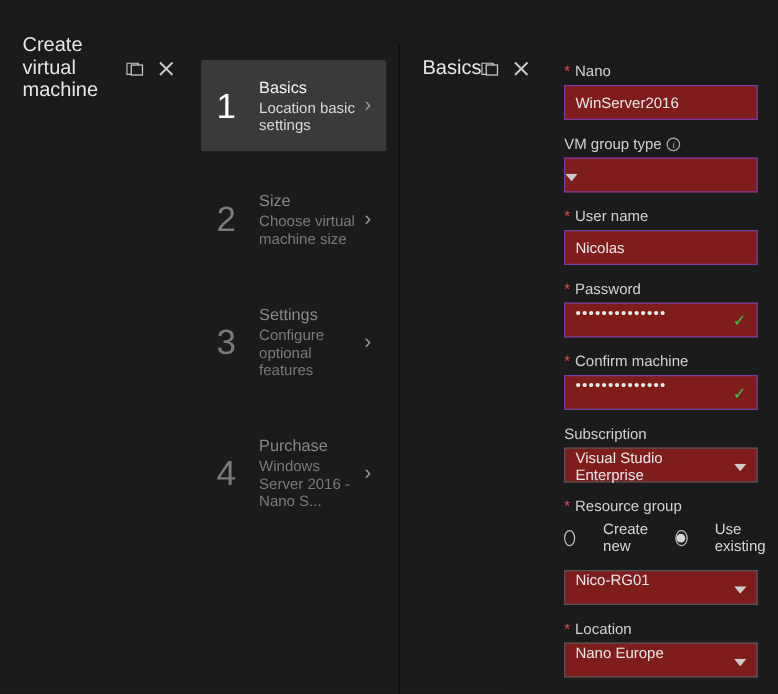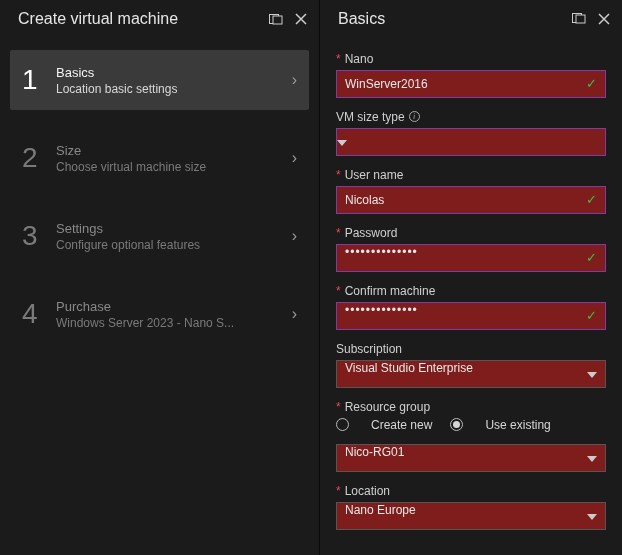--- a/index.html
+++ b/index.html
@@ -8,22 +8,23 @@
     background: #1a1a1a;
     color: #ccc;
     font-size: 13px;
     width: 622px;
     height: 555px;
     overflow: hidden;
     display: flex;
   }
   .blade {
     display: flex;
-    flex-direction: column;
+    flex-direction: row;
     background: #1b1b1b;
+    margin-top: 36px;
   }
   .blade-left { width: 320px; border-right: 1px solid #0a0a0a; }
   .blade-right { width: 302px; }
   .blade-header {
     height: 38px;
     display: flex;
     align-items: center;
     justify-content: space-between;
     padding: 0 12px 0 18px;
     color: #e6e6e6;
@@ -147,21 +148,21 @@
       <div class="step-body">
         <div class="step-title">Settings</div>
         <div class="step-sub">Configure optional features</div>
       </div>
       <span class="chevron">›</span>
     </div>
     <div class="step">
       <div class="step-num">4</div>
       <div class="step-body">
         <div class="step-title">Purchase</div>
-        <div class="step-sub">Windows Server 2023 - Nano S...</div>
+        <div class="step-sub">Windows Server 2016 - Nano S...</div>
       </div>
       <span class="chevron">›</span>
     </div>
   </div>
 </div>
 
 <div class="blade blade-right">
   <div class="blade-header">
     <span class="blade-title">Basics</span>
     <div class="blade-controls">
@@ -187,21 +188,21 @@
           <span>Nano</span>
         </div>
       <div class="input-wrap">
         <input type="text" value="WinServer2016" style="">
         <span class="check">✓</span>
       </div>
     </div>
 
     <div class="field">
       <div class="field-label">
-          <span>VM size type</span>
+          <span>VM group type</span>
           <span class="info-icon">i</span>
         </div>
       <div class="input-wrap">
         <span class="caret-down"><svg width="10" height="6" viewBox="0 0 10 6">
               <path d="M0 0 L5 6 L10 0 Z" fill="#ccc"></path>
             </svg></span>
       </div>
     </div>
 
     <div class="field">

